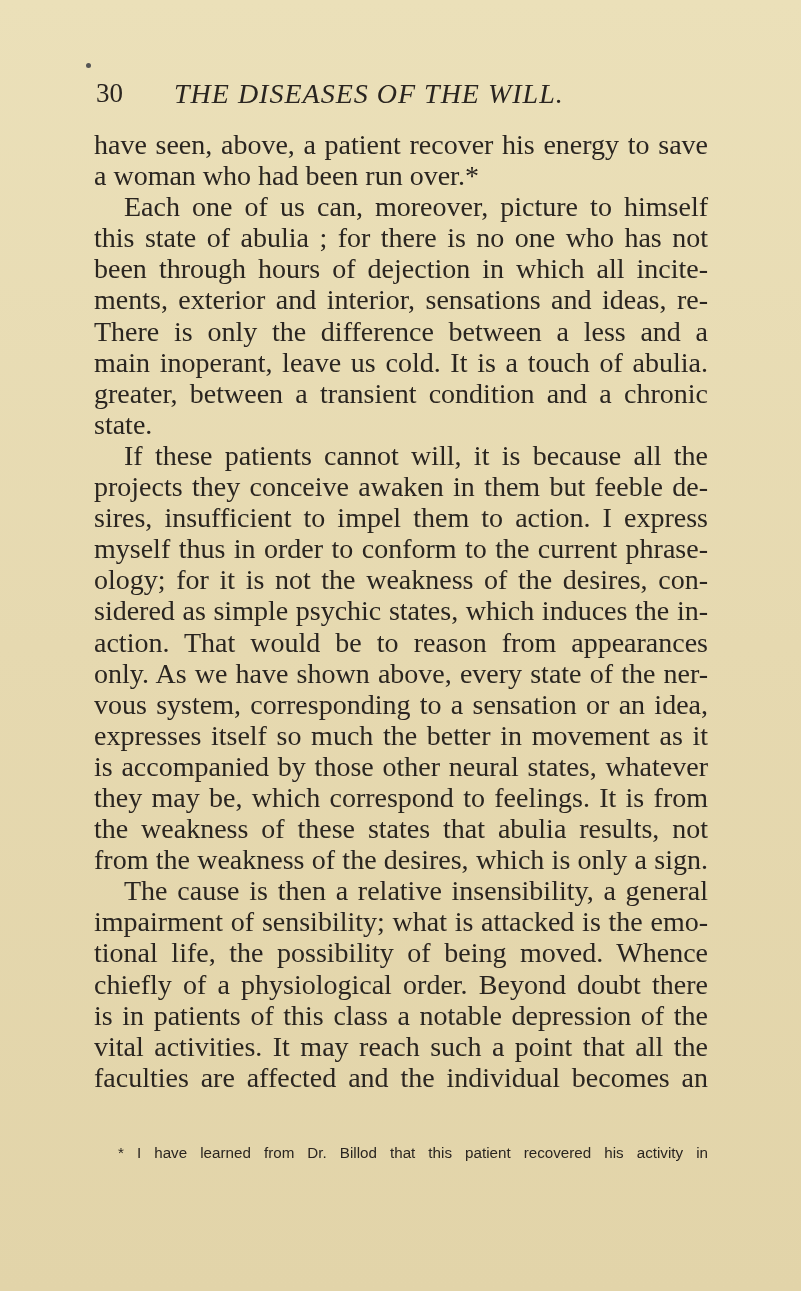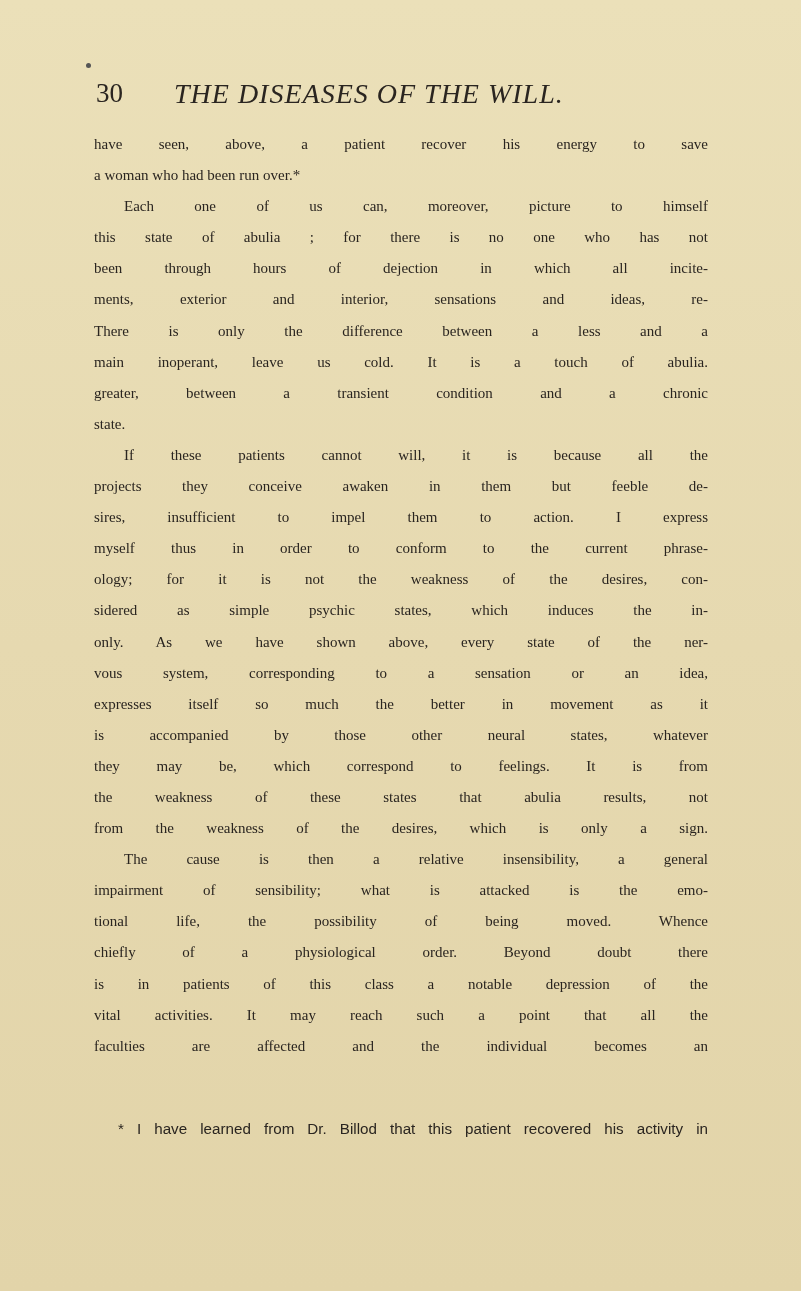--- a/index.html
+++ b/index.html
@@ -10,27 +10,27 @@
     position: relative; overflow: hidden;
     font-family: "Liberation Serif", "DejaVu Serif", serif;
     color: #2a2520;
   }
   .speck { position: absolute; left: 86px; top: 63px; width: 5px; height: 5px; border-radius: 50%; background: #555; }
   .header { position: absolute; top: 78px; left: 96px; width: 620px; height: 40px; }
   .page-num { position: absolute; left: 0; top: 0; font-size: 27px; }
   .running-head { position: absolute; left: 78px; top: 0; font-size: 28px; font-style: italic; letter-spacing: 1px; }
   .body-text { position: absolute; left: 94px; top: 129px; width: 614px; }
   .line {
-    font-size: 15px; line-height: 31.1px; height: 31.1px;
+    font-size: 28px; line-height: 31.1px; height: 31.1px;
     text-align: justify; text-align-last: justify; white-space: nowrap;
     display: block;
   }
   .line.last { text-align-last: left; }
   .line.indent { padding-left: 30px; }
-  .footnote { position: absolute; left: 96px; top: 1118px; width: 612px; }
+  .footnote { position: absolute; left: 96px; top: 1142px; width: 612px; }
   .fn-line {
     font-family: "Liberation Sans", "DejaVu Sans", sans-serif;
     font-size: 15.2px; line-height: 21px; height: 21px;
     text-align: justify; text-align-last: justify; white-space: nowrap; display: block;
   }
   .fn-line.indent { padding-left: 22px; }
 </style>
 </head>
 <body>
 
@@ -51,20 +51,21 @@
     <span class="line">There is only the difference between a less and a</span>
     <span class="line">main inoperant, leave us cold. It is a touch of abulia.</span>
     <span class="line">greater, between a transient condition and a chronic</span>
     <span class="line last">state.</span>
     <span class="line indent">If these patients cannot will, it is because all the</span>
     <span class="line">projects they conceive awaken in them but feeble de-</span>
     <span class="line">sires, insufficient to impel them to action. I express</span>
     <span class="line">myself thus in order to conform to the current phrase-</span>
     <span class="line">ology; for it is not the weakness of the desires, con-</span>
     <span class="line">sidered as simple psychic states, which induces the in-</span>
+    <span class="line">action. That would be to reason from appearances</span>
     <span class="line">only. As we have shown above, every state of the ner-</span>
     <span class="line">vous system, corresponding to a sensation or an idea,</span>
     <span class="line">expresses itself so much the better in movement as it</span>
     <span class="line">is accompanied by those other neural states, whatever</span>
     <span class="line">they may be, which correspond to feelings. It is from</span>
     <span class="line">the weakness of these states that abulia results, not</span>
     <span class="line">from the weakness of the desires, which is only a sign.</span>
     <span class="line indent">The cause is then a relative insensibility, a general</span>
     <span class="line">impairment of sensibility; what is attacked is the emo-</span>
     <span class="line">tional life, the possibility of being moved. Whence</span>

